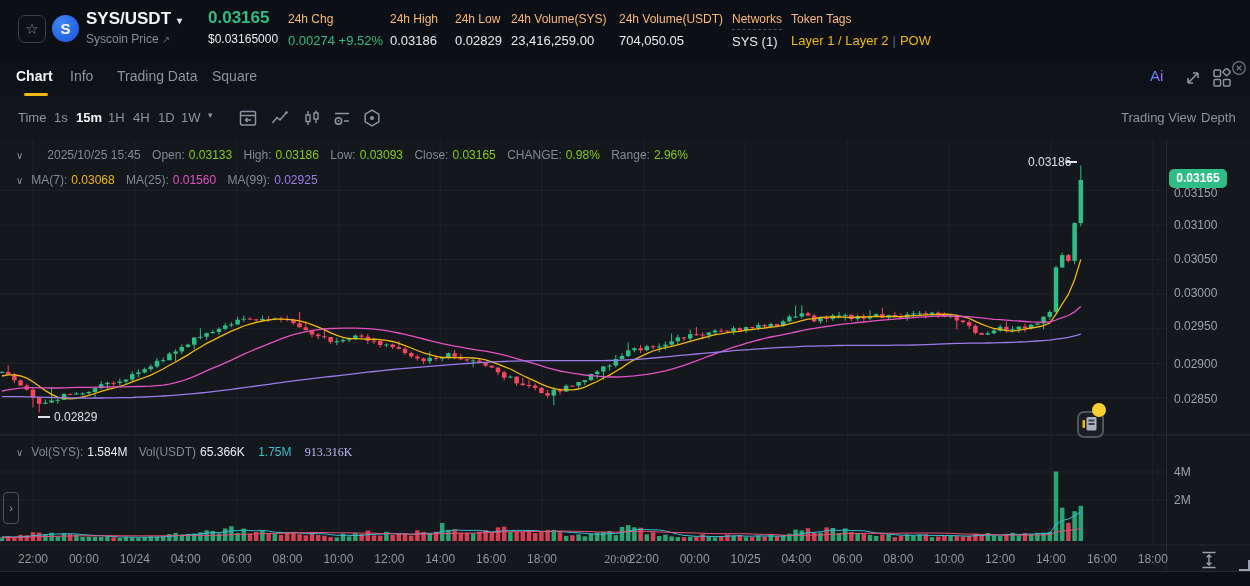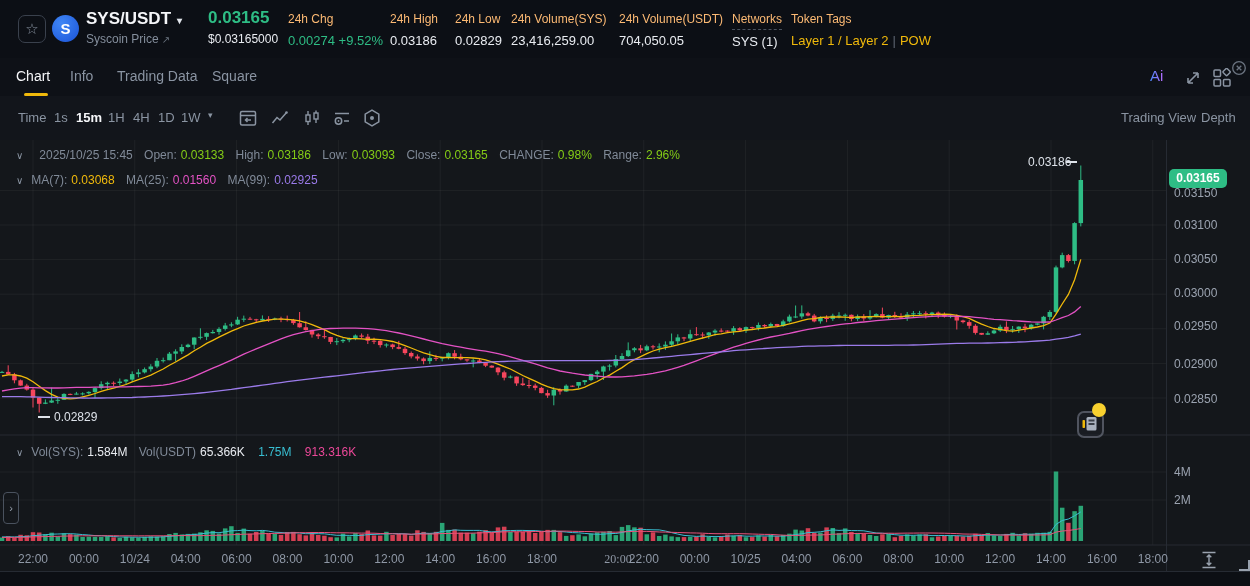--- a/index.html
+++ b/index.html
@@ -23,21 +23,21 @@
   .stat-col .val.green{color:#2EBD85;}
   #col-chg{left:288px}#col-high{left:390px}#col-low{left:455px}#col-vsys{left:511px}#col-vusdt{left:619px}
   #col-net{left:732px}#col-tags{left:791px}
   #col-net .lbl{border-bottom:1px dashed #4a525e;padding-bottom:3px;cursor:help;}
   #col-net .val{margin-top:4px;}
   #col-tags .val{color:#F0B90B;cursor:pointer;}
   #col-tags .sep{color:#5e6673;margin:0 4px;}
   
   #tabrow{position:absolute;top:58px;left:0;width:1250px;height:38px;background:#0e1117;border-bottom:1px solid #1b2027;}
   .tab{position:absolute;top:10px;font-size:14px;color:#8a94a2;cursor:pointer;white-space:nowrap;}
-  .tab.active{color:#f5f6f9;font-weight:normal;text-align:right;}
+  .tab.active{color:#f5f6f9;font-weight:bold;text-align:right;}
   #tab-underline{position:absolute;left:24px;bottom:0;width:24px;height:3px;background:#F0B90B;border-radius:2px;}
   #ai-btn{position:absolute;left:1150px;top:9px;font-size:15px;font-weight:normal;cursor:pointer;
     background:linear-gradient(90deg,#4b8bff,#b56bff);-webkit-background-clip:text;background-clip:text;color:transparent;}
   .tab-icon{position:absolute;top:10px;cursor:pointer;}
   
   #toolbar{position:absolute;top:96px;left:0;width:1250px;height:44px;background:#12151b;border-bottom:1px solid #1b2027;}
   .tb-item{position:absolute;top:14px;font-size:13px;color:#8a94a2;cursor:pointer;white-space:nowrap;}
   .tb-item.active{color:#f5f6f9;font-weight:bold;}
   .tb-icon{position:absolute;top:12px;cursor:pointer;}
   .tb-view{position:absolute;top:14px;font-size:13px;color:#8a94a2;cursor:pointer;}
@@ -749,40 +749,40 @@
       <path d="M2.0 251.0 L8.2 249.8 L14.4 248.9 L20.6 248.2 L26.8 247.7 L33.0 247.6 L39.2 247.8 L45.4 247.9 L51.6 248.0 L57.8 248.0 L64.0 247.8 L70.2 247.6 L76.4 247.4 L82.6 247.4 L88.8 247.3 L95.0 247.2 L101.2 247.1 L107.4 247.0 L113.6 246.8 L119.8 246.8 L126.0 246.8 L132.2 246.7 L138.4 246.5 L144.6 246.4 L150.8 246.2 L157.0 245.7 L163.2 245.2 L169.4 244.1 L175.6 242.7 L181.8 241.0 L188.0 238.9 L194.2 236.3 L200.4 233.6 L206.6 230.9 L212.8 228.2 L219.0 225.6 L225.2 222.9 L231.4 220.1 L237.6 217.2 L243.8 214.2 L250.0 211.5 L256.2 208.9 L262.4 206.4 L268.6 203.8 L274.8 201.3 L281.0 198.9 L287.2 196.7 L293.4 194.7 L299.6 193.1 L305.8 191.6 L312.0 190.6 L318.2 189.6 L324.4 188.9 L330.6 188.5 L336.8 188.3 L343.0 188.1 L349.2 188.2 L355.4 188.1 L361.6 188.3 L367.8 188.6 L374.0 189.1 L380.2 189.9 L386.4 190.7 L392.6 191.8 L398.8 193.0 L405.0 194.3 L411.2 195.8 L417.4 197.4 L423.6 199.0 L429.8 200.6 L436.0 202.2 L442.2 203.7 L448.4 204.9 L454.6 206.1 L460.8 207.2 L467.0 208.3 L473.2 209.3 L479.4 210.3 L485.6 211.2 L491.8 212.3 L498.0 213.6 L504.2 215.1 L510.4 216.8 L516.6 218.6 L522.8 220.4 L529.0 222.2 L535.2 223.9 L541.4 225.9 L547.6 227.8 L553.8 229.4 L560.0 231.0 L566.2 232.1 L572.4 233.2 L578.6 234.1 L584.8 235.0 L591.0 235.6 L597.2 236.2 L603.4 236.7 L609.6 237.0 L615.8 237.0 L622.0 236.8 L628.2 236.4 L634.4 235.9 L640.6 235.2 L646.8 234.4 L653.0 233.4 L659.2 232.1 L665.4 230.9 L671.6 229.2 L677.8 227.3 L684.0 225.4 L690.2 223.2 L696.4 220.9 L702.6 218.5 L708.8 216.2 L715.0 213.8 L721.2 211.6 L727.4 209.4 L733.6 207.2 L739.8 205.3 L746.0 203.4 L752.2 201.6 L758.4 200.0 L764.6 198.4 L770.8 197.0 L777.0 195.8 L783.2 194.6 L789.4 193.4 L795.6 192.0 L801.8 190.7 L808.0 189.4 L814.2 188.4 L820.4 187.4 L826.6 186.5 L832.8 185.6 L839.0 184.7 L845.2 183.9 L851.4 183.3 L857.6 182.5 L863.8 182.0 L870.0 181.4 L876.2 180.7 L882.4 180.2 L888.6 179.7 L894.8 179.1 L901.0 178.7 L907.2 178.2 L913.4 177.7 L919.6 177.2 L925.8 176.8 L932.0 176.3 L938.2 176.0 L944.4 176.0 L950.6 176.0 L956.8 176.3 L963.0 176.5 L969.2 176.7 L975.4 177.3 L981.6 177.9 L987.8 178.7 L994.0 179.3 L1000.2 179.7 L1006.4 180.2 L1012.6 180.7 L1018.8 181.0 L1025.0 181.5 L1031.2 181.9 L1037.4 182.1 L1043.6 182.2 L1049.8 182.0 L1056.0 180.0 L1062.2 177.6 L1068.4 175.5 L1074.6 171.9 L1080.8 166.6 " fill="none" stroke="#E352C4" stroke-width="1.3"></path>
       <path d="M2.0 256.6 L8.2 256.6 L14.4 256.6 L20.6 256.7 L26.8 256.8 L33.0 256.9 L39.2 257.1 L45.4 257.3 L51.6 257.5 L57.8 257.6 L64.0 257.7 L70.2 257.8 L76.4 257.9 L82.6 258.0 L88.8 258.1 L95.0 258.0 L101.2 258.0 L107.4 257.9 L113.6 257.8 L119.8 257.7 L126.0 257.6 L132.2 257.5 L138.4 257.2 L144.6 257.0 L150.8 256.7 L157.0 256.4 L163.2 256.0 L169.4 255.6 L175.6 255.2 L181.8 254.7 L188.0 254.2 L194.2 253.6 L200.4 253.0 L206.6 252.3 L212.8 251.6 L219.0 250.9 L225.2 250.1 L231.4 249.4 L237.6 248.5 L243.8 247.7 L250.0 246.8 L256.2 246.0 L262.4 245.2 L268.6 244.3 L274.8 243.4 L281.0 242.6 L287.2 241.7 L293.4 240.9 L299.6 240.1 L305.8 239.3 L312.0 238.6 L318.2 237.9 L324.4 237.2 L330.6 236.5 L336.8 235.8 L343.0 235.1 L349.2 234.4 L355.4 233.7 L361.6 232.9 L367.8 232.2 L374.0 231.5 L380.2 230.8 L386.4 230.1 L392.6 229.5 L398.8 228.9 L405.0 228.3 L411.2 227.8 L417.4 227.3 L423.6 226.8 L429.8 226.3 L436.0 225.9 L442.2 225.4 L448.4 224.9 L454.6 224.4 L460.8 223.9 L467.0 223.5 L473.2 223.1 L479.4 222.7 L485.6 222.3 L491.8 221.9 L498.0 221.7 L504.2 221.5 L510.4 221.2 L516.6 221.1 L522.8 220.9 L529.0 220.8 L535.2 220.7 L541.4 220.7 L547.6 220.7 L553.8 220.7 L560.0 220.7 L566.2 220.7 L572.4 220.7 L578.6 220.7 L584.8 220.7 L591.0 220.7 L597.2 220.7 L603.4 220.6 L609.6 220.5 L615.8 220.4 L622.0 220.2 L628.2 219.9 L634.4 219.5 L640.6 219.1 L646.8 218.6 L653.0 218.0 L659.2 217.5 L665.4 216.9 L671.6 216.3 L677.8 215.7 L684.0 215.2 L690.2 214.6 L696.4 214.0 L702.6 213.4 L708.8 212.9 L715.0 212.3 L721.2 211.8 L727.4 211.3 L733.6 210.7 L739.8 210.2 L746.0 209.8 L752.2 209.3 L758.4 208.9 L764.6 208.5 L770.8 208.1 L777.0 207.7 L783.2 207.4 L789.4 207.1 L795.6 206.8 L801.8 206.4 L808.0 206.2 L814.2 206.1 L820.4 205.9 L826.6 205.8 L832.8 205.6 L839.0 205.5 L845.2 205.4 L851.4 205.4 L857.6 205.4 L863.8 205.4 L870.0 205.4 L876.2 205.3 L882.4 205.3 L888.6 205.3 L894.8 205.2 L901.0 205.2 L907.2 205.1 L913.4 205.0 L919.6 204.8 L925.8 204.6 L932.0 204.4 L938.2 204.2 L944.4 203.9 L950.6 203.6 L956.8 203.4 L963.0 203.3 L969.2 203.2 L975.4 203.1 L981.6 203.1 L987.8 203.0 L994.0 202.9 L1000.2 202.7 L1006.4 202.5 L1012.6 202.3 L1018.8 202.0 L1025.0 201.8 L1031.2 201.4 L1037.4 201.0 L1043.6 200.6 L1049.8 200.2 L1056.0 199.2 L1062.2 198.3 L1068.4 197.3 L1074.6 195.9 L1080.8 194.1 " fill="none" stroke="#9B7BEA" stroke-width="1.3"></path>
       <line x1="0" y1="295" x2="1250" y2="295" stroke="#262b33" stroke-width="1"></line>
       <line x1="0" y1="405" x2="1250" y2="405" stroke="#262b33" stroke-width="1"></line>
       <line x1="0" y1="431.5" x2="1250" y2="431.5" stroke="#262b33" stroke-width="1"></line>
       <line x1="1166.5" y1="0" x2="1166.5" y2="431.5" stroke="#262b33" stroke-width="1"></line>
     </svg>
 
 
   <div class="info-row" id="ohlc-row">
-    <span class="caret">∨</span><span class="lbl" style="margin-left:8px">2025/10/25 15:45</span>
+    <span class="caret">∨</span><span class="lbl" style="margin-left:16px">2025/10/25 15:45</span>
     <span class="lbl">Open:</span><span class="val">0.03133</span>
     <span class="lbl">High:</span><span class="val">0.03186</span>
     <span class="lbl">Low:</span><span class="val">0.03093</span>
     <span class="lbl">Close:</span><span class="val">0.03165</span>
     <span class="lbl">CHANGE:</span><span class="val">0.98%</span>
     <span class="lbl">Range:</span><span class="val">2.96%</span>
   </div>
 
   <div class="info-row" id="ma-row">
     <span class="caret">∨</span><span class="lbl" style="margin-left:0">MA(7):</span><span class="val" style="color: rgb(240, 185, 11);">0.03068</span>
     <span class="lbl">MA(25):</span><span class="val" style="color: rgb(227, 82, 196);">0.01560</span>
     <span class="lbl">MA(99):</span><span class="val" style="color: rgb(155, 123, 234);">0.02925</span>
   </div>
 
   <div class="info-row" id="vol-row">
     <span class="caret">∨</span><span class="lbl" style="margin-left:0">Vol(SYS):</span><span class="val white">1.584M</span>
     <span class="lbl">Vol(USDT)</span><span class="val white">65.366K</span>
     <span class="val" style="margin-left: 10px; color: rgb(56, 191, 210);">1.75M</span>
-    <span class="val" style="margin-left: 10px; color: #ec4899;">913.316K</span>
+    <span class="val" style="margin-left: 10px; color: #c4b5fd; font-family: Liberation Serif, serif;">913.316K</span>
   </div>
 
   <div id="price-labels">
       <span class="price-label" style="left: 1174px; top: 46px;">0.03150</span>
       <span class="price-label" style="left: 1174px; top: 78px;">0.03100</span>
       <span class="price-label" style="left: 1174px; top: 112px;">0.03050</span>
       <span class="price-label" style="left: 1174px; top: 146px;">0.03000</span>
       <span class="price-label" style="left: 1174px; top: 179px;">0.02950</span>
       <span class="price-label" style="left: 1174px; top: 217px;">0.02900</span>
       <span class="price-label" style="left: 1174px; top: 252px;">0.02850</span>

